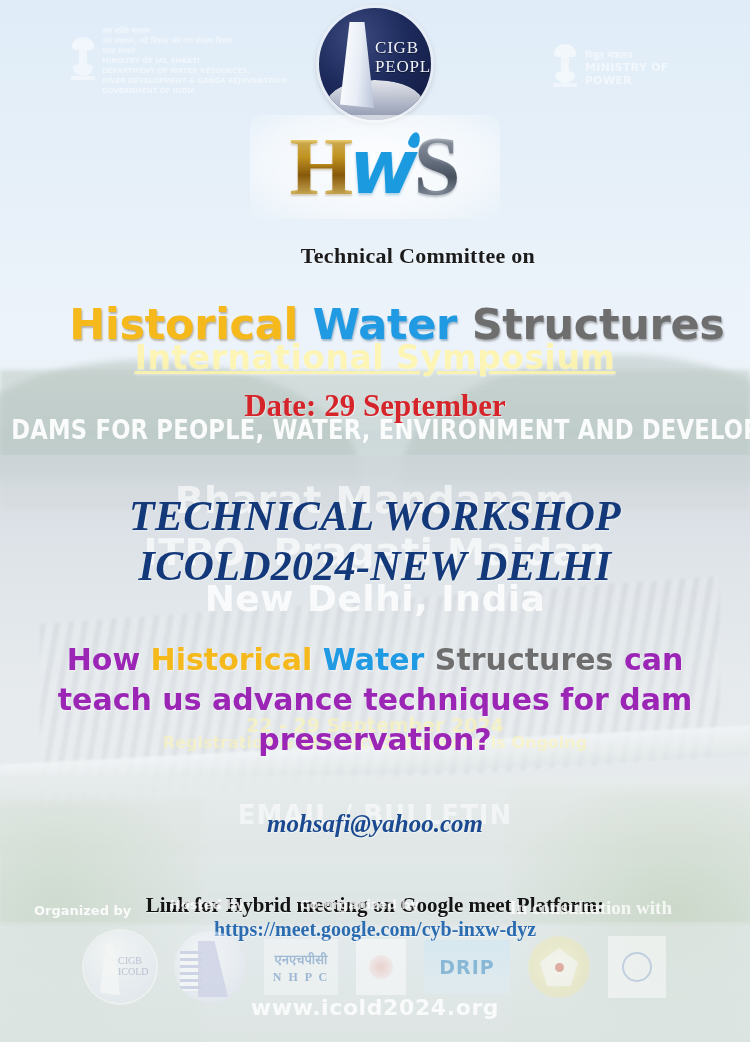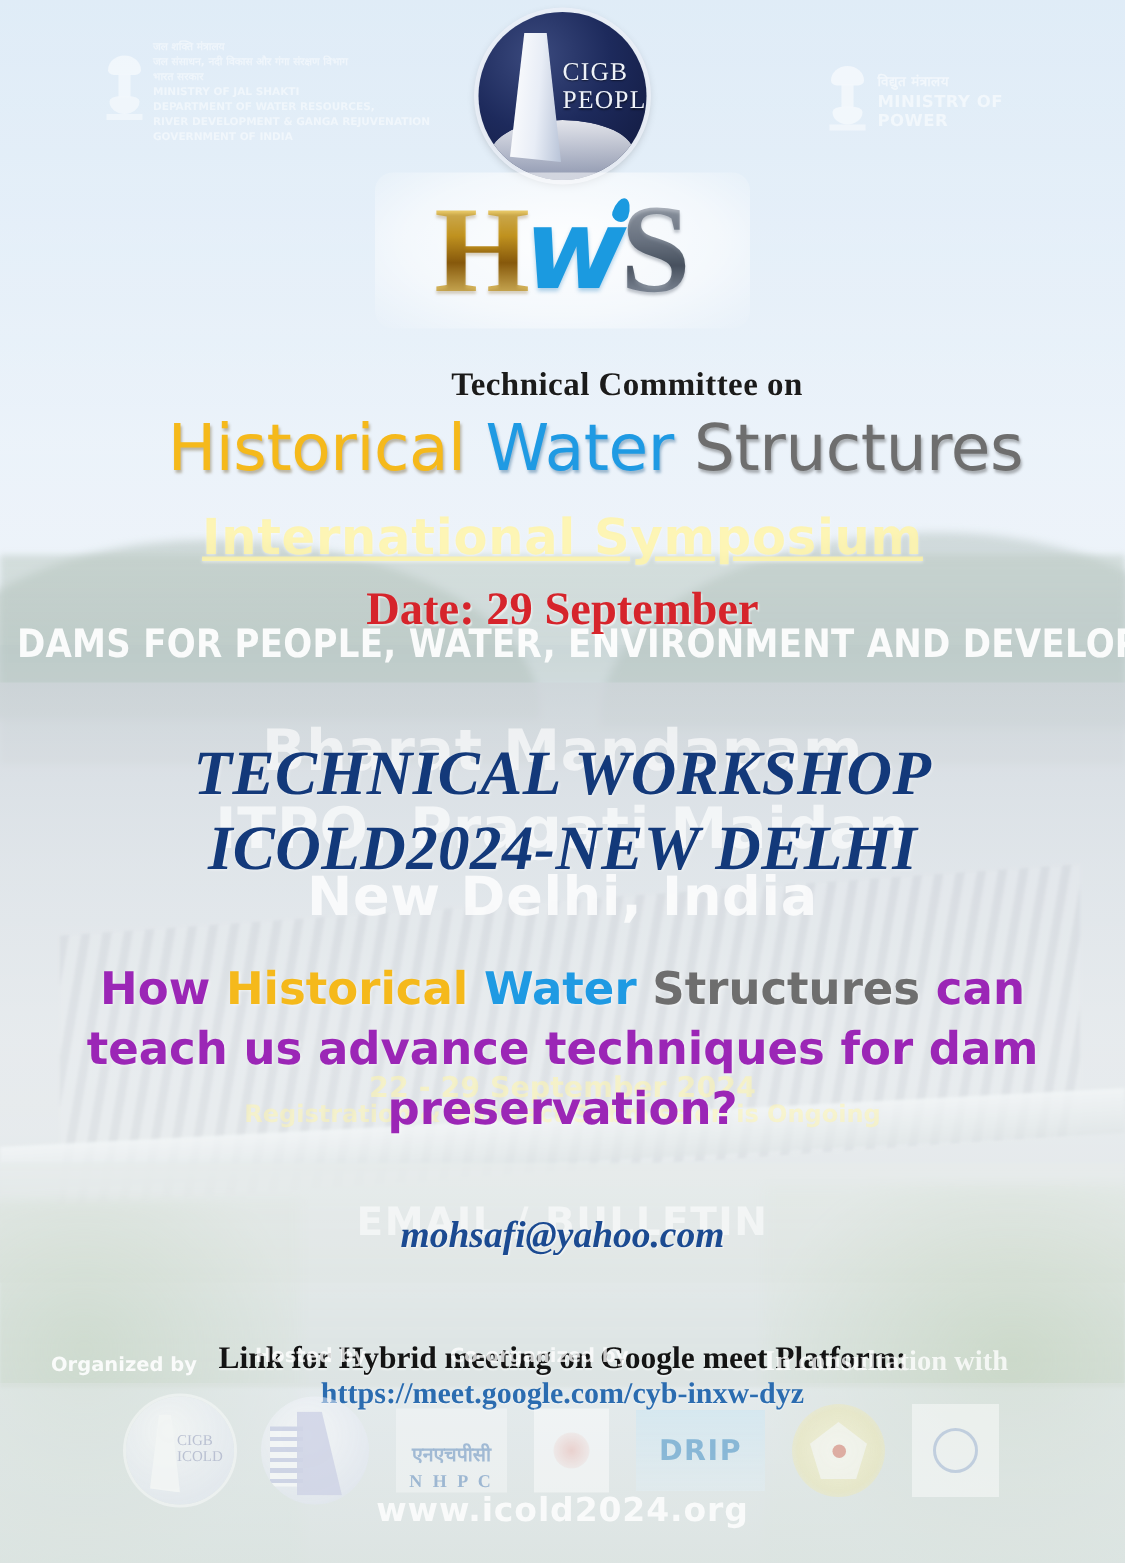--- a/index.html
+++ b/index.html
@@ -260,21 +260,21 @@
   .fg{ position:absolute; width:100%; text-align:center; }
 
   .tc-on{
     top:243px; font-family:"Liberation Serif", serif; font-weight:bold;
     font-size:22px; color:#1b1b1b; letter-spacing:.3px;
     text-shadow:0 1px 1px rgba(255,255,255,0.6);
     margin-left:43px;
   }
 
   .hws-title{
-    top:274px; font-family:"DejaVu Sans", sans-serif; font-weight:normal;
+    top:299px; font-family:"DejaVu Sans", sans-serif; font-weight:bold;
     font-size:43px; letter-spacing:-.3px; white-space:nowrap;padding-left:44px;
   }
   .hws-title .hist{ color:#f5b91b; text-shadow:1px 2px 2px rgba(90,60,0,0.35); }
   .hws-title .wat { color:#1f9ae3; text-shadow:1px 2px 2px rgba(0,70,120,0.35); }
   .hws-title .str { color:#6e6e6e; text-shadow:1px 2px 2px rgba(40,40,40,0.35); }
 
   .datetime{
     top:387px; font-family:"Liberation Serif", serif; font-weight:bold;
     font-size:31px; color:#d6242b; line-height:37px;
     text-shadow:1px 1px 1px rgba(255,255,255,0.55);
@@ -348,21 +348,21 @@
     background:rgba(198,202,230,0.9);
     clip-path:polygon(0% 0%,55% 0%,100% 100%,0% 100%);
   }
   .flogo-host .lines{
     position:absolute; left:6px; top:20px; width:22px; height:40px;
     background:repeating-linear-gradient(180deg,rgba(190,196,226,0.9) 0 3px,rgba(255,255,255,0.9) 3px 7px);
   }
   .flogo-nhpc{
     width:74px; height:56px;
     background:rgba(255,255,255,0.55);
-    display:flex; flex-direction:column; align-items:center; justify-content:flex-end; gap:2px;
+    display:flex; flex-direction:column; align-items:center; justify-content:center; gap:2px;
   }
   .flogo-nhpc .hin{ font-size:13px; color:rgba(110,150,195,0.9); font-weight:bold; }
   .flogo-nhpc .abbr{
     font-size:12px; letter-spacing:2px; font-weight:bold;
     color:rgba(110,150,195,0.95); font-family:"Liberation Serif",serif;
   }
   .flogo-white{
     width:50px; height:56px; background:rgba(255,255,255,0.72);
     display:flex; align-items:center; justify-content:center;
   }

